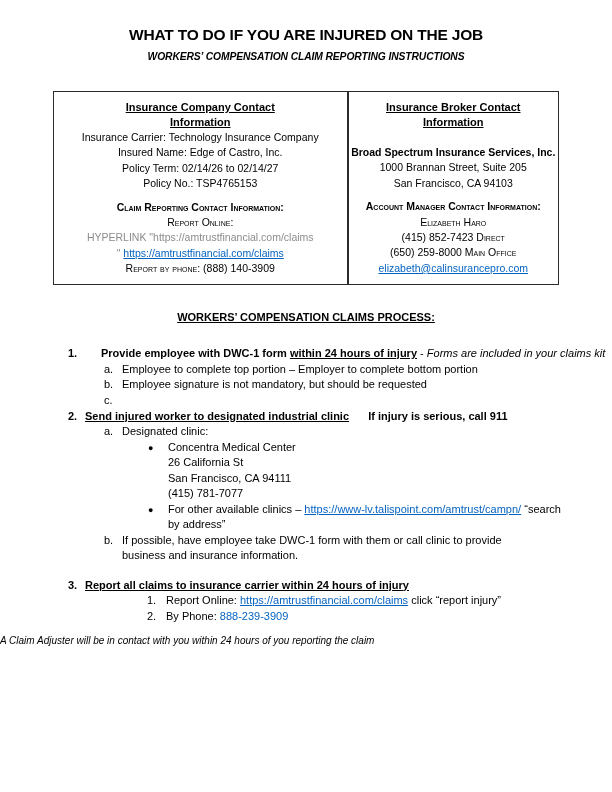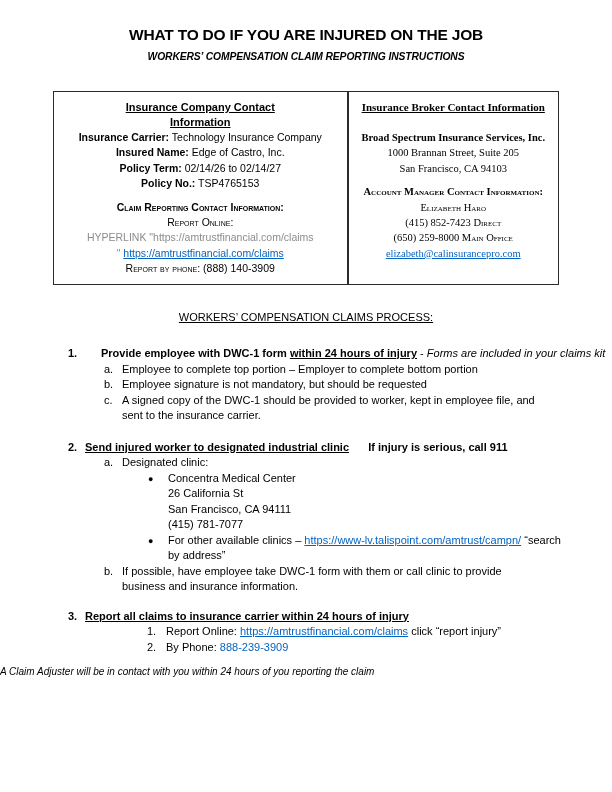--- a/index.html
+++ b/index.html
@@ -13,33 +13,33 @@
   .doc-header { padding-top:26px; text-align:center; }
   .doc-title { font-size:15.5px; font-weight:bold; letter-spacing:-0.2px; }
   .doc-subtitle { margin-top:7px; font-size:10.3px; font-style:italic; font-weight:bold; letter-spacing:-0.1px; }
   
   .boxes-row { display:flex; justify-content:space-between; padding:0 53px; margin-top:29px; }
   .contact-box {
     border:1.3px solid #2b2b2b; height:194px; text-align:center;
     font-size:10.5px; line-height:15.4px; padding-top:8px;
   }
   .box-left { width:298px; }
-  .box-right { width:214px;font-family:Liberation Serif, serif; }
+  .box-right { width:214px; }
   .box-heading { font-size:11px; font-weight:bold; text-decoration:underline; max-width:185px; margin:0 auto; line-height:15px; }
   .blank-line { height:15px; }
   .half-blank { height:8px; }
-  .fld b { font-weight:bold;text-align:right; }
+  .fld b { font-weight:normal;text-align:right; }
   .smallcaps { font-variant:small-caps; }
   .sc-bold { font-variant:small-caps; font-weight:bold; }
   .gray-artifact { color:#8C8C8C; }
   a.doclink { color:#0563C1; text-decoration:underline; cursor:pointer; }
   a.plainblue { color:#0563C1; text-decoration:none; cursor:pointer; }
   .bold-name { font-weight:bold; }
   
-  .process-heading { margin-top:26px; text-align:center; font-size:11px; font-weight:normal; text-decoration:underline; }
+  .process-heading { margin-top:26px; text-align:center; font-size:11px; font-weight:bold; text-decoration:underline; }
   .list { font-size:11px; line-height:15.5px; }
   .item-head { position:relative; padding-left:85px; margin-top:0; }
   .item-head .num { position:absolute; left:68px; font-weight:bold; }
   .sub-a { position:relative; padding-left:122px; max-width:560px; }
   .sub-a .num { position:absolute; left:104px; }
   .bullet-line { position:relative; padding-left:168px; max-width:568px; }
   .bullet-line .blt { position:absolute; left:148px; font-size:9px; top:1px; }
   .plain-indent { padding-left:168px; }
   .sub-num { position:relative; padding-left:166px; }
   .sub-num .num { position:absolute; left:147px; }
@@ -111,21 +111,20 @@
     <div class="sub-a">
       <span class="num">a.</span>
       <span>Employee to complete top portion – Employer to complete bottom portion</span>
     </div>
     <div class="sub-a">
       <span class="num">b.</span>
       <span>Employee signature is not mandatory, but should be requested</span>
     </div>
     <div class="sub-a wrap-420">
       <span class="num">c.</span>
-      <span>A signed copy of the DWC-1 should be provided to worker, kept in employee file, and sent to the insurance carrier.</span>
     </div>
 
     <div class="item-head gap-item">
       <span class="num">2.</span>
       <span class="bold-underline">Send injured worker to designated industrial clinic</span>
       <span class="bold">If injury is serious, call 911</span>
     </div>
     <div class="sub-a">
       <span class="num">a.</span>
       <span>Designated clinic:</span>

